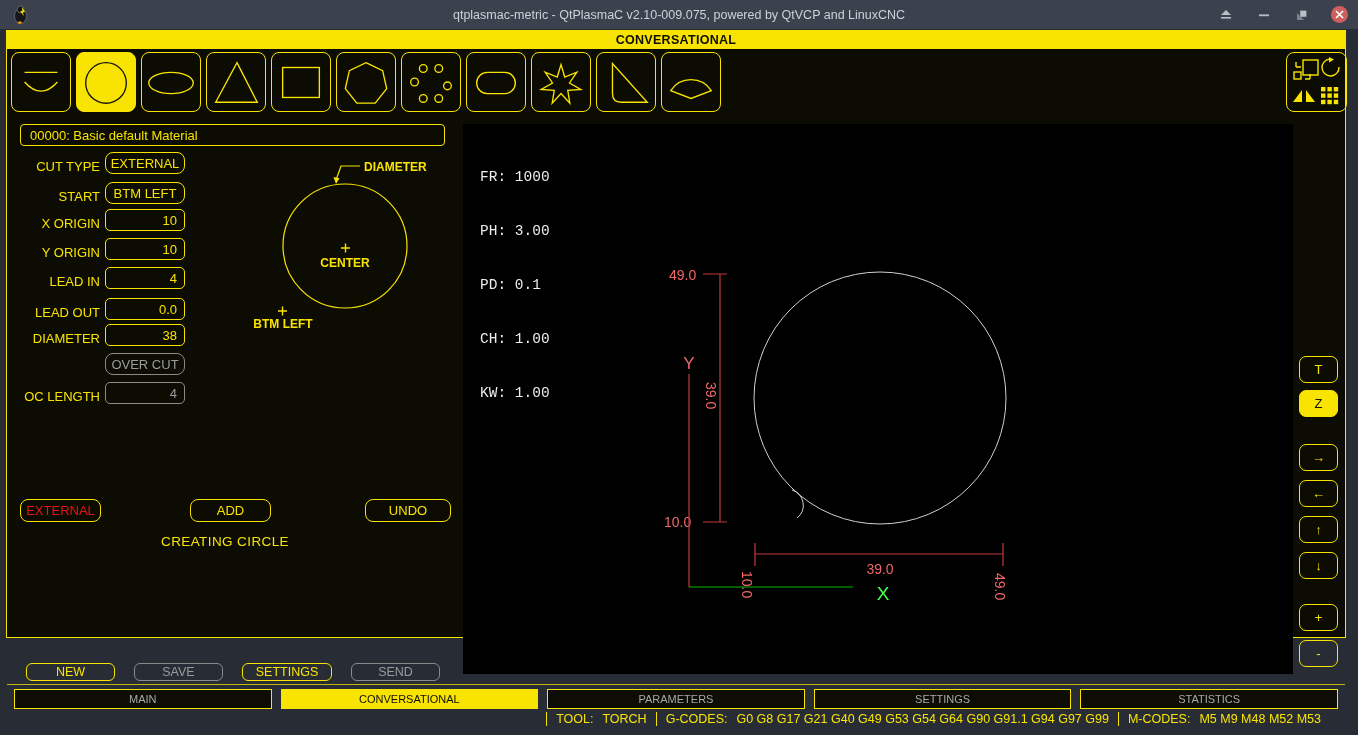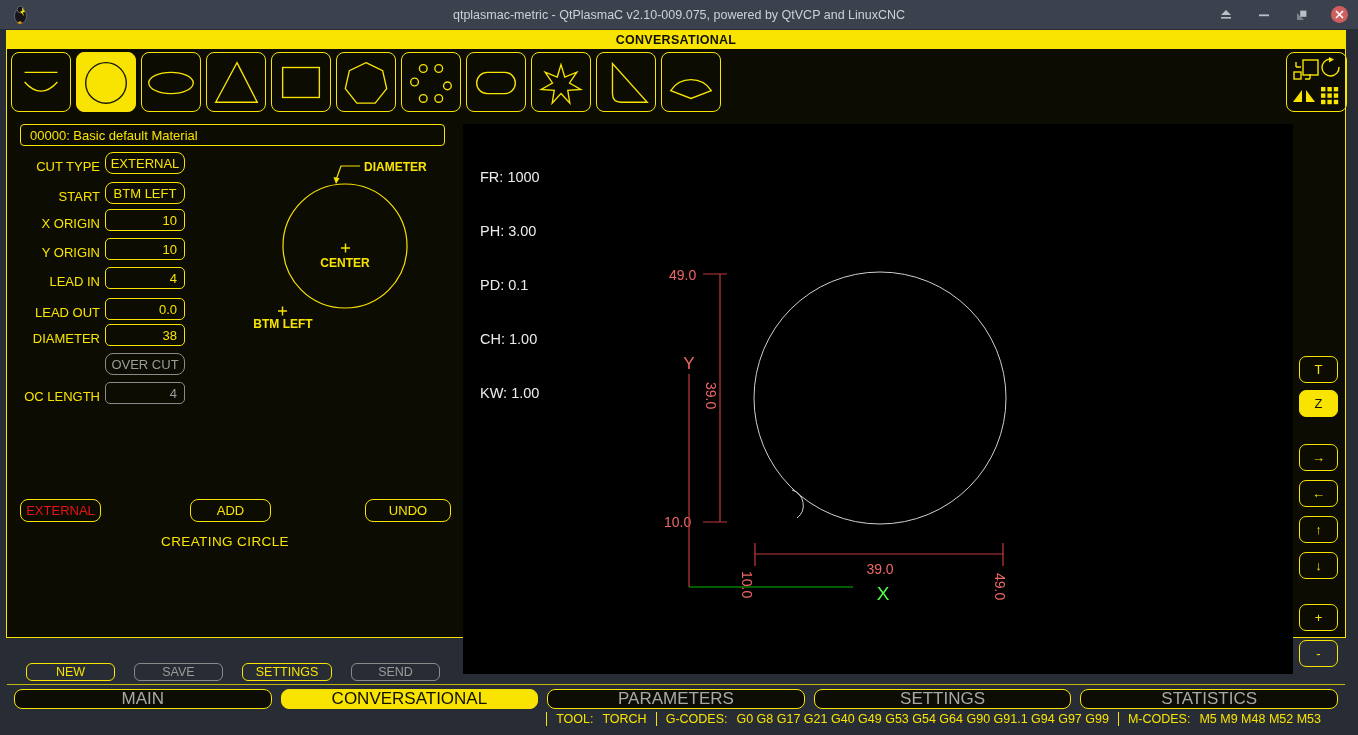--- a/index.html
+++ b/index.html
@@ -60,35 +60,35 @@
 
   .action-btn{position:absolute;top:468px;height:23px;border:1px solid var(--acc);border-radius:8px;
     background:transparent;color:var(--acc);font-size:13px;font-family:"Liberation Sans",sans-serif;cursor:pointer}
   .creating{position:absolute;left:13px;top:503px;width:410px;text-align:center;color:var(--acc);
     font-size:13.5px;letter-spacing:.4px}
   .footer-btn{position:absolute;top:632px;height:18px;border:1px solid var(--acc);border-radius:6px;
     background:transparent;color:var(--acc);font-size:12.5px;font-family:"Liberation Sans",sans-serif;cursor:pointer}
 
   
   .preview{position:absolute;left:456px;top:93px;width:830px;height:550px;background:var(--black)}
-  .stats{position:absolute;left:17px;top:8px;color:#ececec;font-family:Liberation Sans, sans-serif;
+  .stats{position:absolute;left:17px;top:8px;color:#ececec;font-family:Liberation Mono, monospace;
     font-size:14.5px;line-height:18px;white-space:pre}
   .dimtext{font-family:"Liberation Sans",sans-serif;font-size:14px;fill:var(--redtext)}
 
   
   .view-btn{position:absolute;left:1292px;width:39px;height:27px;border:1px solid var(--acc);border-radius:7px;
     background:transparent;color:var(--acc);font-size:13px;font-family:"Liberation Sans",sans-serif;
     display:flex;align-items:center;justify-content:center;cursor:pointer}
   .view-btn.active{background:var(--acc);color:#14140a}
 
   
   .pane-line{position:absolute;left:0;right:0;top:653px;height:1px;background:var(--acc);opacity:.75}
   .tabbar{position:absolute;left:7px;right:7px;top:658px;height:20px;display:flex;gap:9px}
-  .tab{flex:1;border:1px solid var(--acc);border-radius:8px;background:#0d0d05;color:#a8a8a8;
-    font-size:17px;display:flex;align-items:center;justify-content:center;cursor:pointer}
+  .tab{flex:1;border:1px solid var(--acc);border-radius:0;background:#0d0d05;color:#a8a8a8;
+    font-size:11px;display:flex;align-items:center;justify-content:center;cursor:pointer}
   .tab.active{background:var(--acc);color:#101000;border-color:var(--acc)}
   .statusbar{position:absolute;left:0;right:12px;top:678px;height:19px;display:flex;align-items:center;
     justify-content:flex-end;gap:9px;color:var(--acc);font-size:12.5px;padding-right:12px;white-space:nowrap}
   .sep{width:1px;height:14px;background:var(--acc)}
 </style>
 </head>
 <body>
 
 <div class="window">
 

